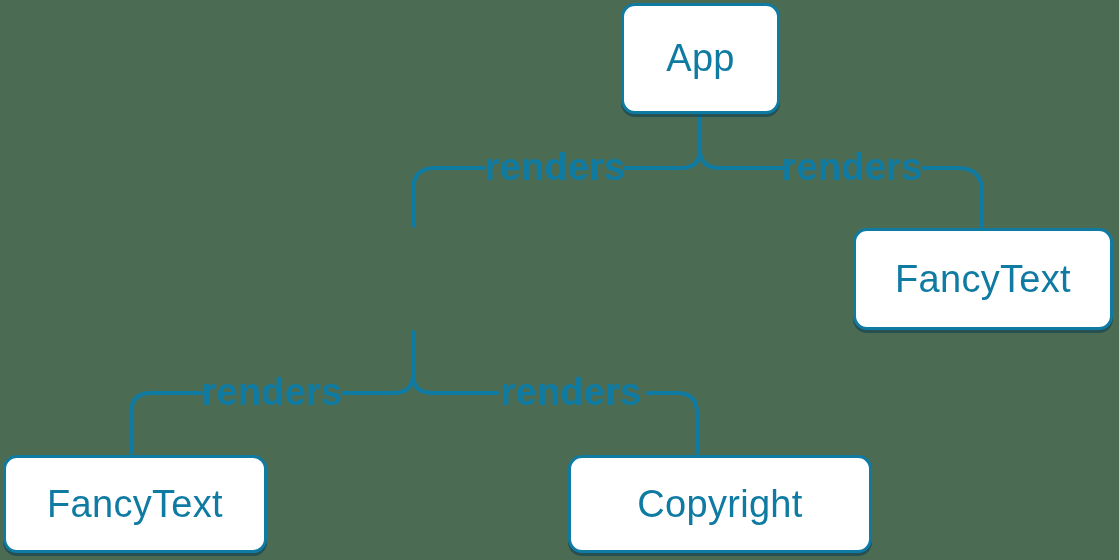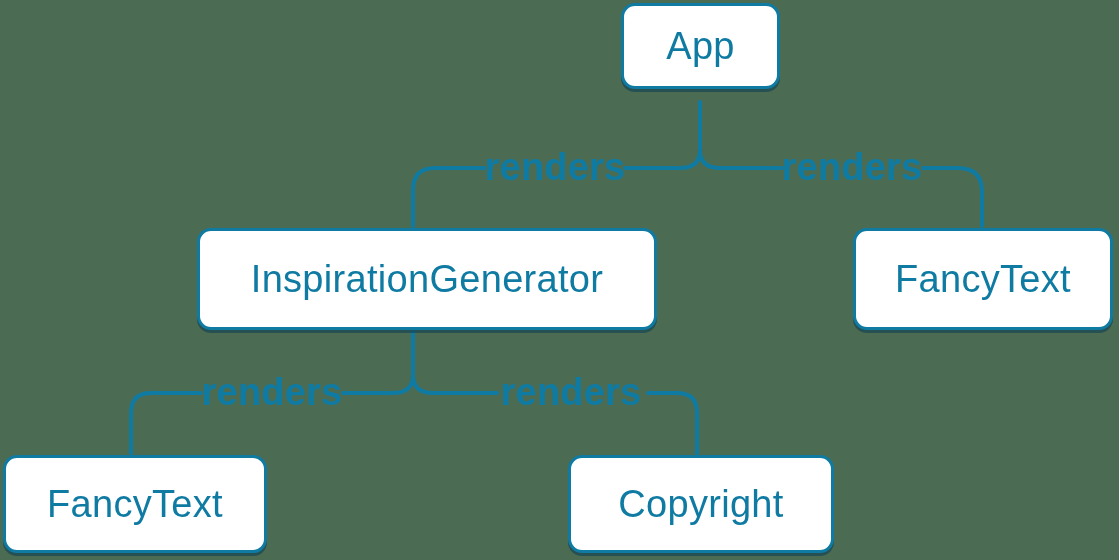--- a/index.html
+++ b/index.html
@@ -41,25 +41,25 @@
     box-shadow: 0 3px 0 var(--shadow);
     display: flex;
     align-items: center;
     justify-content: center;
     color: var(--accent);
     font-size: 38px;
     font-weight: 400;
     letter-spacing: 0.3px;
     white-space: nowrap;
   }
-  .node-app        { left: 621px; top: 3px;   width: 159px; height: 86px;  }
+  .node-app        { left: 621px; top: 3px;   width: 159px; height: 111px;  }
   .node-ig         { left: 197px; top: 228px; width: 460px; height: 102px; }
   .node-ft-right   { left: 853px; top: 228px; width: 260px; height: 102px; }
   .node-ft-left    { left: 3px;   top: 455px; width: 264px; height: 98px;  }
-  .node-copyright  { left: 568px; top: 455px; width: 266px; height: 98px; text-align: right;  }
+  .node-copyright  { left: 568px; top: 455px; width: 304px; height: 98px; text-align: right;  }
   .edge-label {
     position: absolute;
     transform: translate(-50%, -50%);
     color: var(--accent);
     font-size: 38px;
     font-weight: 700;
     letter-spacing: 0.2px;
     white-space: nowrap;
   }
   .edge-label-1 { left: 555px; top: 167px; }
@@ -88,23 +88,20 @@
     <path d="M201 393 H151 Q131 393 131 413 V453"></path>
 
     <path d="M413 375 Q413 393 433 393 H497"></path>
     <path d="M648 393 H677 Q697 393 697 413 V453"></path>
   </svg>
 
   <div class="node node-app">
     <span>App</span>
   </div>
 
-  <div class="node node-ig">
-    <span>InspirationGenerator</span>
-  </div>
 
   <div class="node node-ft-right">
     <span>FancyText</span>
   </div>
 
   <div class="node node-ft-left">
     <span>FancyText</span>
   </div>
 
   <div class="node node-copyright">

